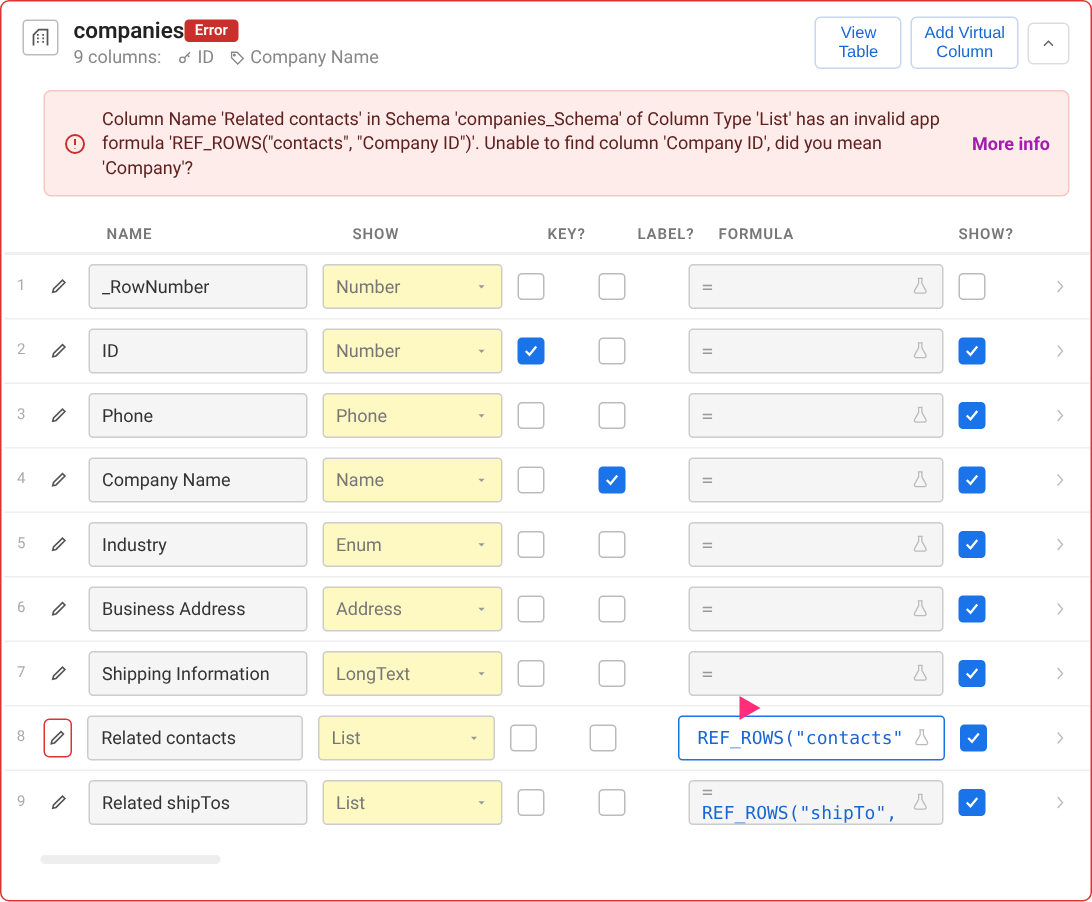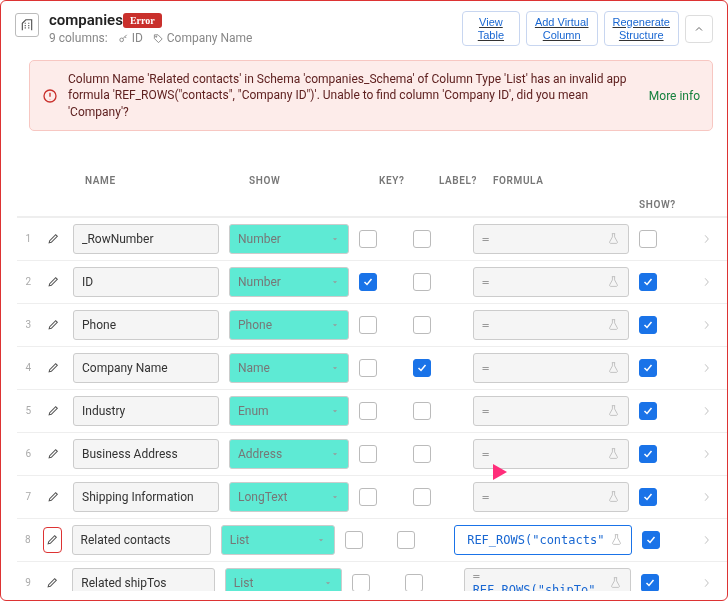--- a/index.html
+++ b/index.html
@@ -31,23 +31,23 @@
     flex: 0 0 auto;
     margin-top: 2px;
   }
   .title-block { flex: 1 1 auto; min-width: 0; }
   .title-row { display: flex; align-items: center; }
   .title { font-size: 15px; font-weight: 600; color: #222; }
   .subtitle { display: flex; align-items: center; gap: 10px; color: #888; font-size: 12px; margin-top: 2px; }
   .subtitle .chip { display: inline-flex; align-items: center; gap: 3px; }
   .badge-error {
     background: #c9302c; color: #fff; font-size: 10px;
-    padding: 2px 7px; border-radius: 3px; font-weight: 600; font-family: Liberation Serif, serif;
-  }
-  .header-actions { display: flex; gap: 6px; align-items: center; margin-left: auto; text-decoration: underline; }
+    padding: 2px 7px; border-radius: 3px; font-weight: 600;
+  }
+  .header-actions { display: flex; gap: 6px; align-items: center; margin-left: auto; }
   .hdr-btn {
     border: 1px solid #c8d6f0; background: #fff; color: #1967d2;
     font-size: 11px; padding: 4px 8px; border-radius: 4px;
     line-height: 1.15; text-align: center; cursor: pointer;
     min-width: 58px;
   }
   .hdr-btn.icon-only { min-width: 28px; width: 28px; height: 28px; padding: 0; display:flex; align-items:center; justify-content:center; color:#666; border-color:#ddd; }
   .alert {
     margin: 6px 14px 0 28px;
     background: #fdecea;
@@ -55,62 +55,62 @@
     border-radius: 5px;
     padding: 10px 12px;
     display: flex;
     gap: 10px;
     align-items: center;
     font-size: 12px;
     color: #5f2120;
   }
   .alert-icon { flex:0 0 auto; color:#c9302c; }
   .alert-text { flex:1 1 auto; line-height: 1.35; }
-  .alert-more { color:#15803d; font-weight:400; cursor:pointer; white-space:nowrap; }
+  .alert-more { color:#a21caf; font-weight:700; cursor:pointer; white-space:nowrap; }
   .table-wrap {
     margin-top: 20px;
-    padding: 0 0 0 16px;
+    padding: 0 0 0 2px;
     height: 440px;
     overflow: hidden;
   }
   .thead {
     display: flex;
     align-items: center;
     padding: 0 14px 6px 24px;
     gap: 10px;
     color: #777; font-size: 10px; letter-spacing: 0.06em; font-weight:600;
     border-bottom: 1px solid #eee;
   }
   .col-idx { width: 6px; }
   .col-edit { width: 18px; }
   .col-name { width: 154px; }
   .col-type { width: 120px; }
   .col-key  { width: 44px; text-align:left; }
   .col-label{ width: 50px; text-align:center; }
   .col-formula { flex:1; }
-  .col-show { width: 50px; text-align:left;margin-top:48px; }
+  .col-show { width: 50px; text-align:left; }
   .col-tail { width: 14px; }
   .rows { }
   .row {
     display: flex;
     align-items: center;
     padding: 6px 14px 6px 6px;
     gap: 10px;
     border-top: 1px solid #eee;
   }
   .row:first-child { border-top: 1px solid #eee; }
   .row .idx { width: 10px; color:#aaa; font-size:10px; text-align:right; padding-right:2px; }
   .edit-btn {
     width: 20px; height: 26px; display:flex; align-items:center; justify-content:center;
     color:#555; cursor:pointer; border-radius:4px;
   }
   .edit-btn.highlighted { border:1.5px solid #d33; border-radius:4px; }
   .field, .select, .formula {
     height: 30px; border:1px solid #ccc; border-radius:3px;
-    background:#5eead4; display:flex; align-items:center;
+    background:#fef9c3; display:flex; align-items:center;
     padding: 0 8px; font-size:12px; color:#555;
   }
   .field { width:146px; background:#f5f5f5; color:#333; }
   .select { width:120px; justify-content:space-between; color:#777; cursor:pointer; }
   .caret { color:#999; }
   .chk {
     width:18px; height:18px; border:1.5px solid #bbb; border-radius:3px;
     display:flex; align-items:center; justify-content:center; cursor:pointer;
     background:#fff;
   }
@@ -170,22 +170,20 @@
           </svg>
         <span>Company Name</span>
       </span>
     </div>
   </div>
   <div class="header-actions">
     <button class="hdr-btn" style="white-space:pre-line">View
 Table</button>
     <button class="hdr-btn" style="white-space:pre-line">Add Virtual
 Column</button>
-    <button class="hdr-btn" style="white-space:pre-line">Regenerate
-Structure</button>
     <button class="hdr-btn icon-only">
       <svg width="12" height="12" viewBox="0 0 24 24" fill="none" stroke="#666" stroke-width="2">
           <path d="M6 15l6-6 6 6"></path>
         </svg>
     </button>
   </div>
 </div>
 
 <div class="alert">
   <span class="alert-icon">

